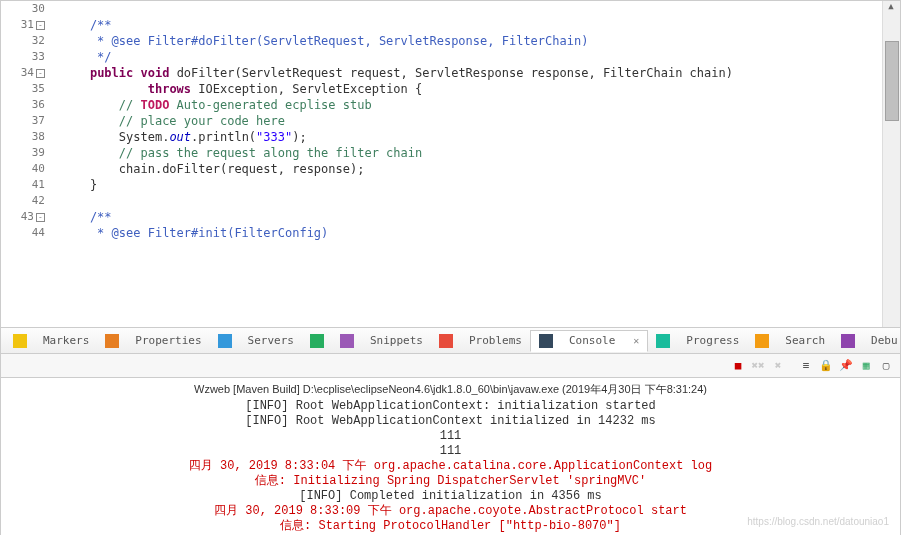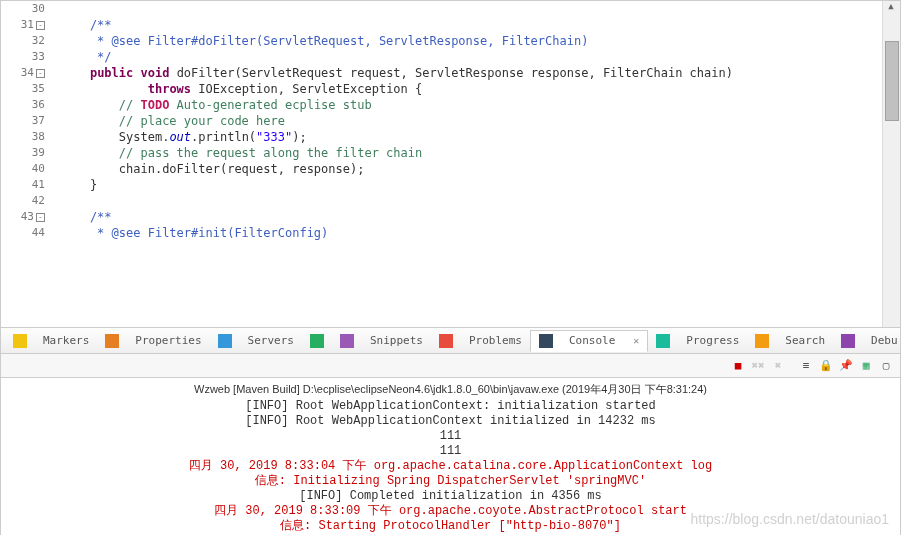--- a/index.html
+++ b/index.html
@@ -31,21 +31,21 @@
     
     .console-toolbar { height: 24px; background: #f7f7f7; border: 1px solid #ccc; border-top: none; display: flex; justify-content: flex-end; align-items: center; padding: 0 6px; gap: 4px; }
     .tool-btn { width: 16px; height: 16px; display: inline-flex; align-items: center; justify-content: center; cursor: pointer; font-size: 11px; }
     .tool-btn.disabled { opacity: 0.4; }
     
     .console-pane { height: 210px; border: 1px solid #ccc; border-top: none; background: #fff; padding: 2px 6px; overflow: hidden; text-align: center; }
     .console-header { font-family: Tahoma, sans-serif; font-size: 11px; color: #333; padding: 2px 0; }
     .console-line { font-family: Liberation Mono, monospace; font-size: 12px; line-height: 15px; white-space: pre; }
     .stderr { color: #c00; }
     
-    .watermark { position: absolute; bottom: 8px; right: 12px; color: #d0d0d0; font-family: Arial, sans-serif; font-size: 14px; }
+    .watermark { position: absolute; bottom: 8px; right: 12px; color: #d0d0d0; font-family: Arial, sans-serif; font-size: 10px; }
     
     .icon-marker { background: #f1c40f; }
     .icon-properties { background: #e67e22; }
     .icon-servers { background: #3498db; }
     .icon-datasource { background: #27ae60; }
     .icon-snippets { background: #9b59b6; }
     .icon-problems { background: #e74c3c; }
     .icon-console { background: #34495e; }
     .icon-progress { background: #1abc9c; }
     .icon-search { background: #f39c12; }

